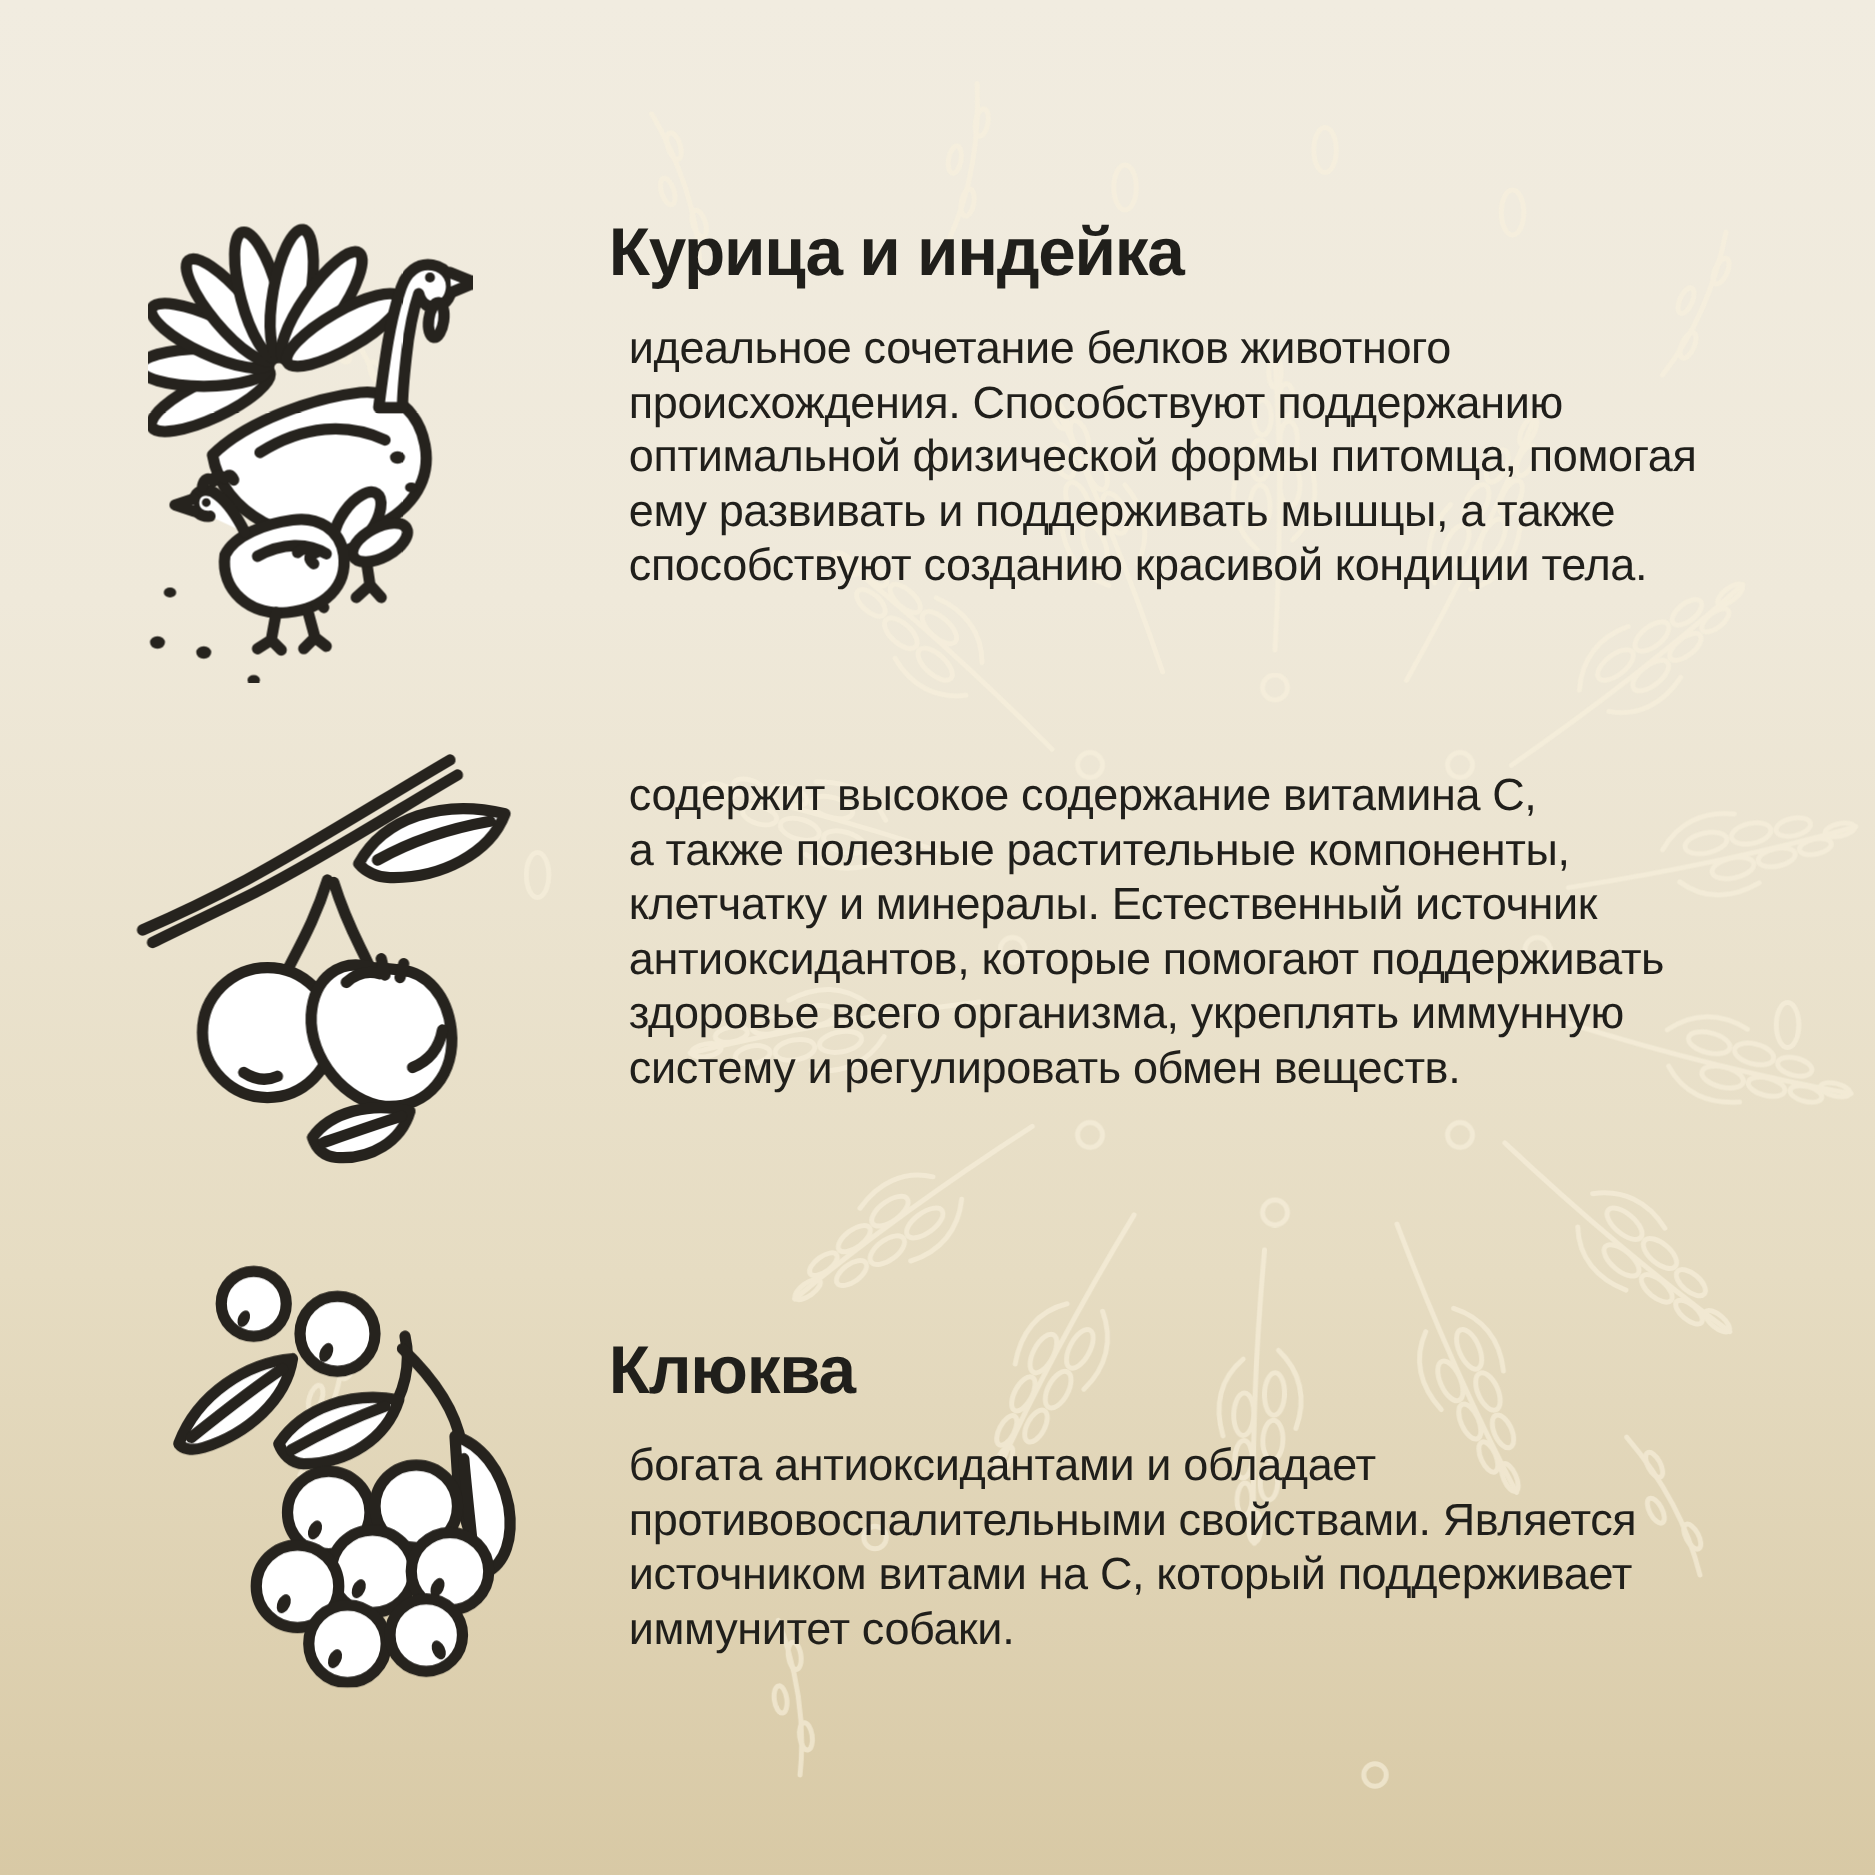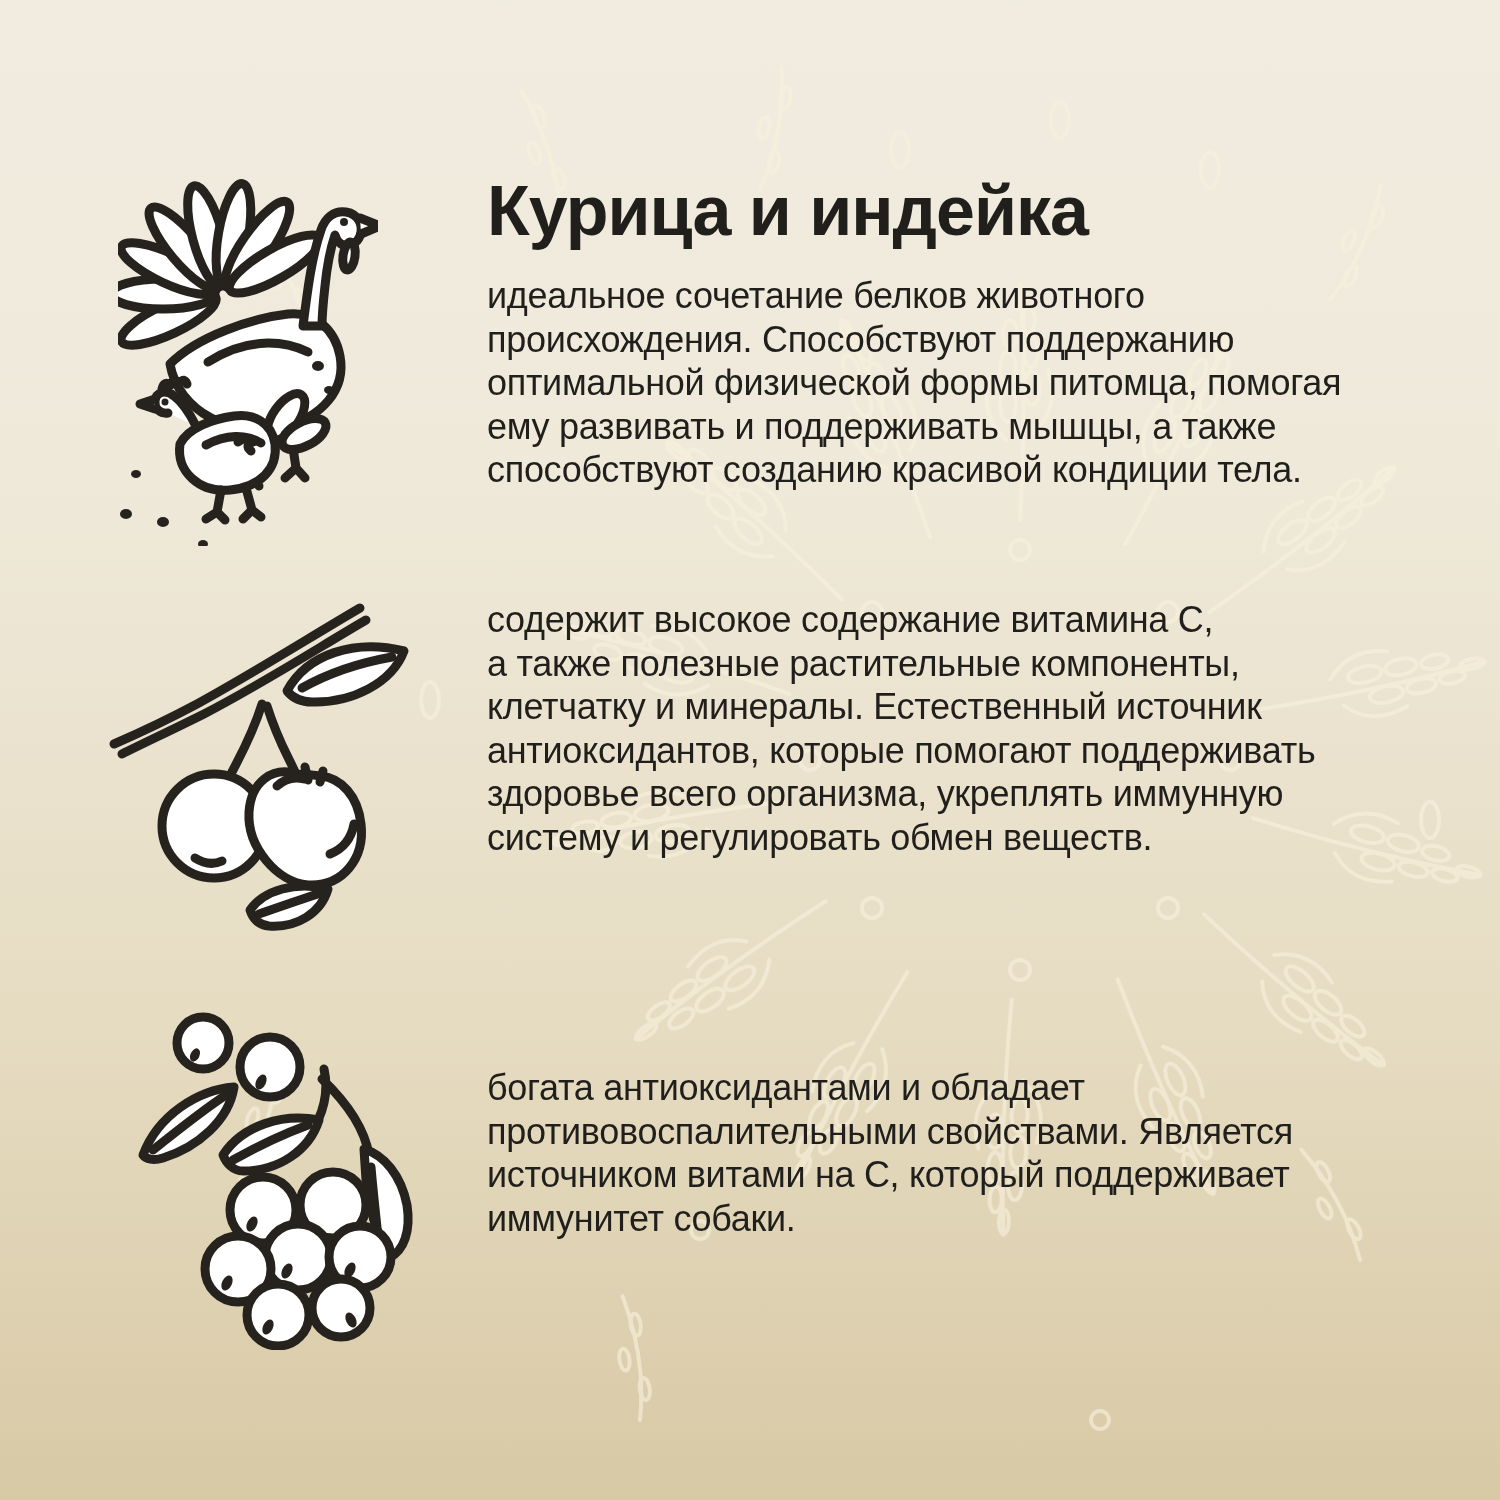--- a/index.html
+++ b/index.html
@@ -4,22 +4,22 @@
 <style>
   html,body{margin:0;padding:0;}
   body{
     width:1500px;height:1500px;position:relative;overflow:hidden;
     background:linear-gradient(180deg,#f1ece0 0%,#efe9da 32%,#e6dcc2 68%,#d8c9a5 100%);
     font-family:"Liberation Sans","DejaVu Sans",sans-serif;
   }
   .watermark{position:absolute;left:0;top:0;width:1500px;height:1500px;pointer-events:none;}
   .icon{position:absolute;}
   .textcol{position:absolute;left:487px;width:940px;color:#201f1b;}
-  .textcol h2{font-size:70px;font-weight:700;margin:0 0 24px 0;letter-spacing:-1px;line-height:1.12;}
-  .textcol p{font-size:36px;line-height:43.5px;margin:0;white-space:pre-line;letter-spacing:-0.3px;}
+  .textcol h2{font-size:54px;font-weight:700;margin:0 0 24px 0;letter-spacing:-1px;line-height:1.12;}
+  .textcol p{font-size:36px;line-height:43.5px;margin:16px;white-space:pre-line;letter-spacing:-0.3px;}
   .sec1{top:172px;} .sec2{top:598px;} .sec3{top:1066px;}
   svg .ln{stroke:#26231e;stroke-width:9;fill:none;stroke-linecap:round;stroke-linejoin:round;}
   svg .fl{stroke:#26231e;stroke-width:9;fill:#ffffff;stroke-linecap:round;stroke-linejoin:round;}
   svg .dk{fill:#26231e;stroke:none;}
 </style>
 </head>
 <body>
 
 <svg class="watermark" viewBox="0 0 1500 1500">
   <defs>
@@ -182,17 +182,18 @@
   <ellipse class="dk" cx="99" cy="278" rx="5" ry="8" transform="rotate(25 99 278)"></ellipse>
   <circle class="fl" cx="232" cy="252" r="31"></circle>
   <ellipse class="dk" cx="222" cy="265" rx="5" ry="8" transform="rotate(25 222 265)"></ellipse>
   <circle class="fl" cx="150" cy="310" r="31"></circle>
   <ellipse class="dk" cx="140" cy="322" rx="5" ry="8" transform="rotate(25 140 322)"></ellipse>
   <circle class="fl" cx="213" cy="303" r="29"></circle>
   <ellipse class="dk" cx="223" cy="315" rx="5" ry="8" transform="rotate(-25 223 315)"></ellipse>
 </svg>
 
 <div class="textcol sec3">
+  <h2>Клюква</h2>
   <p>богата антиоксидантами и обладает
 противовоспалительными свойствами. Является
 источником витами на С, который поддерживает
 иммунитет собаки.</p>
 </div>
 
 </body></html>

